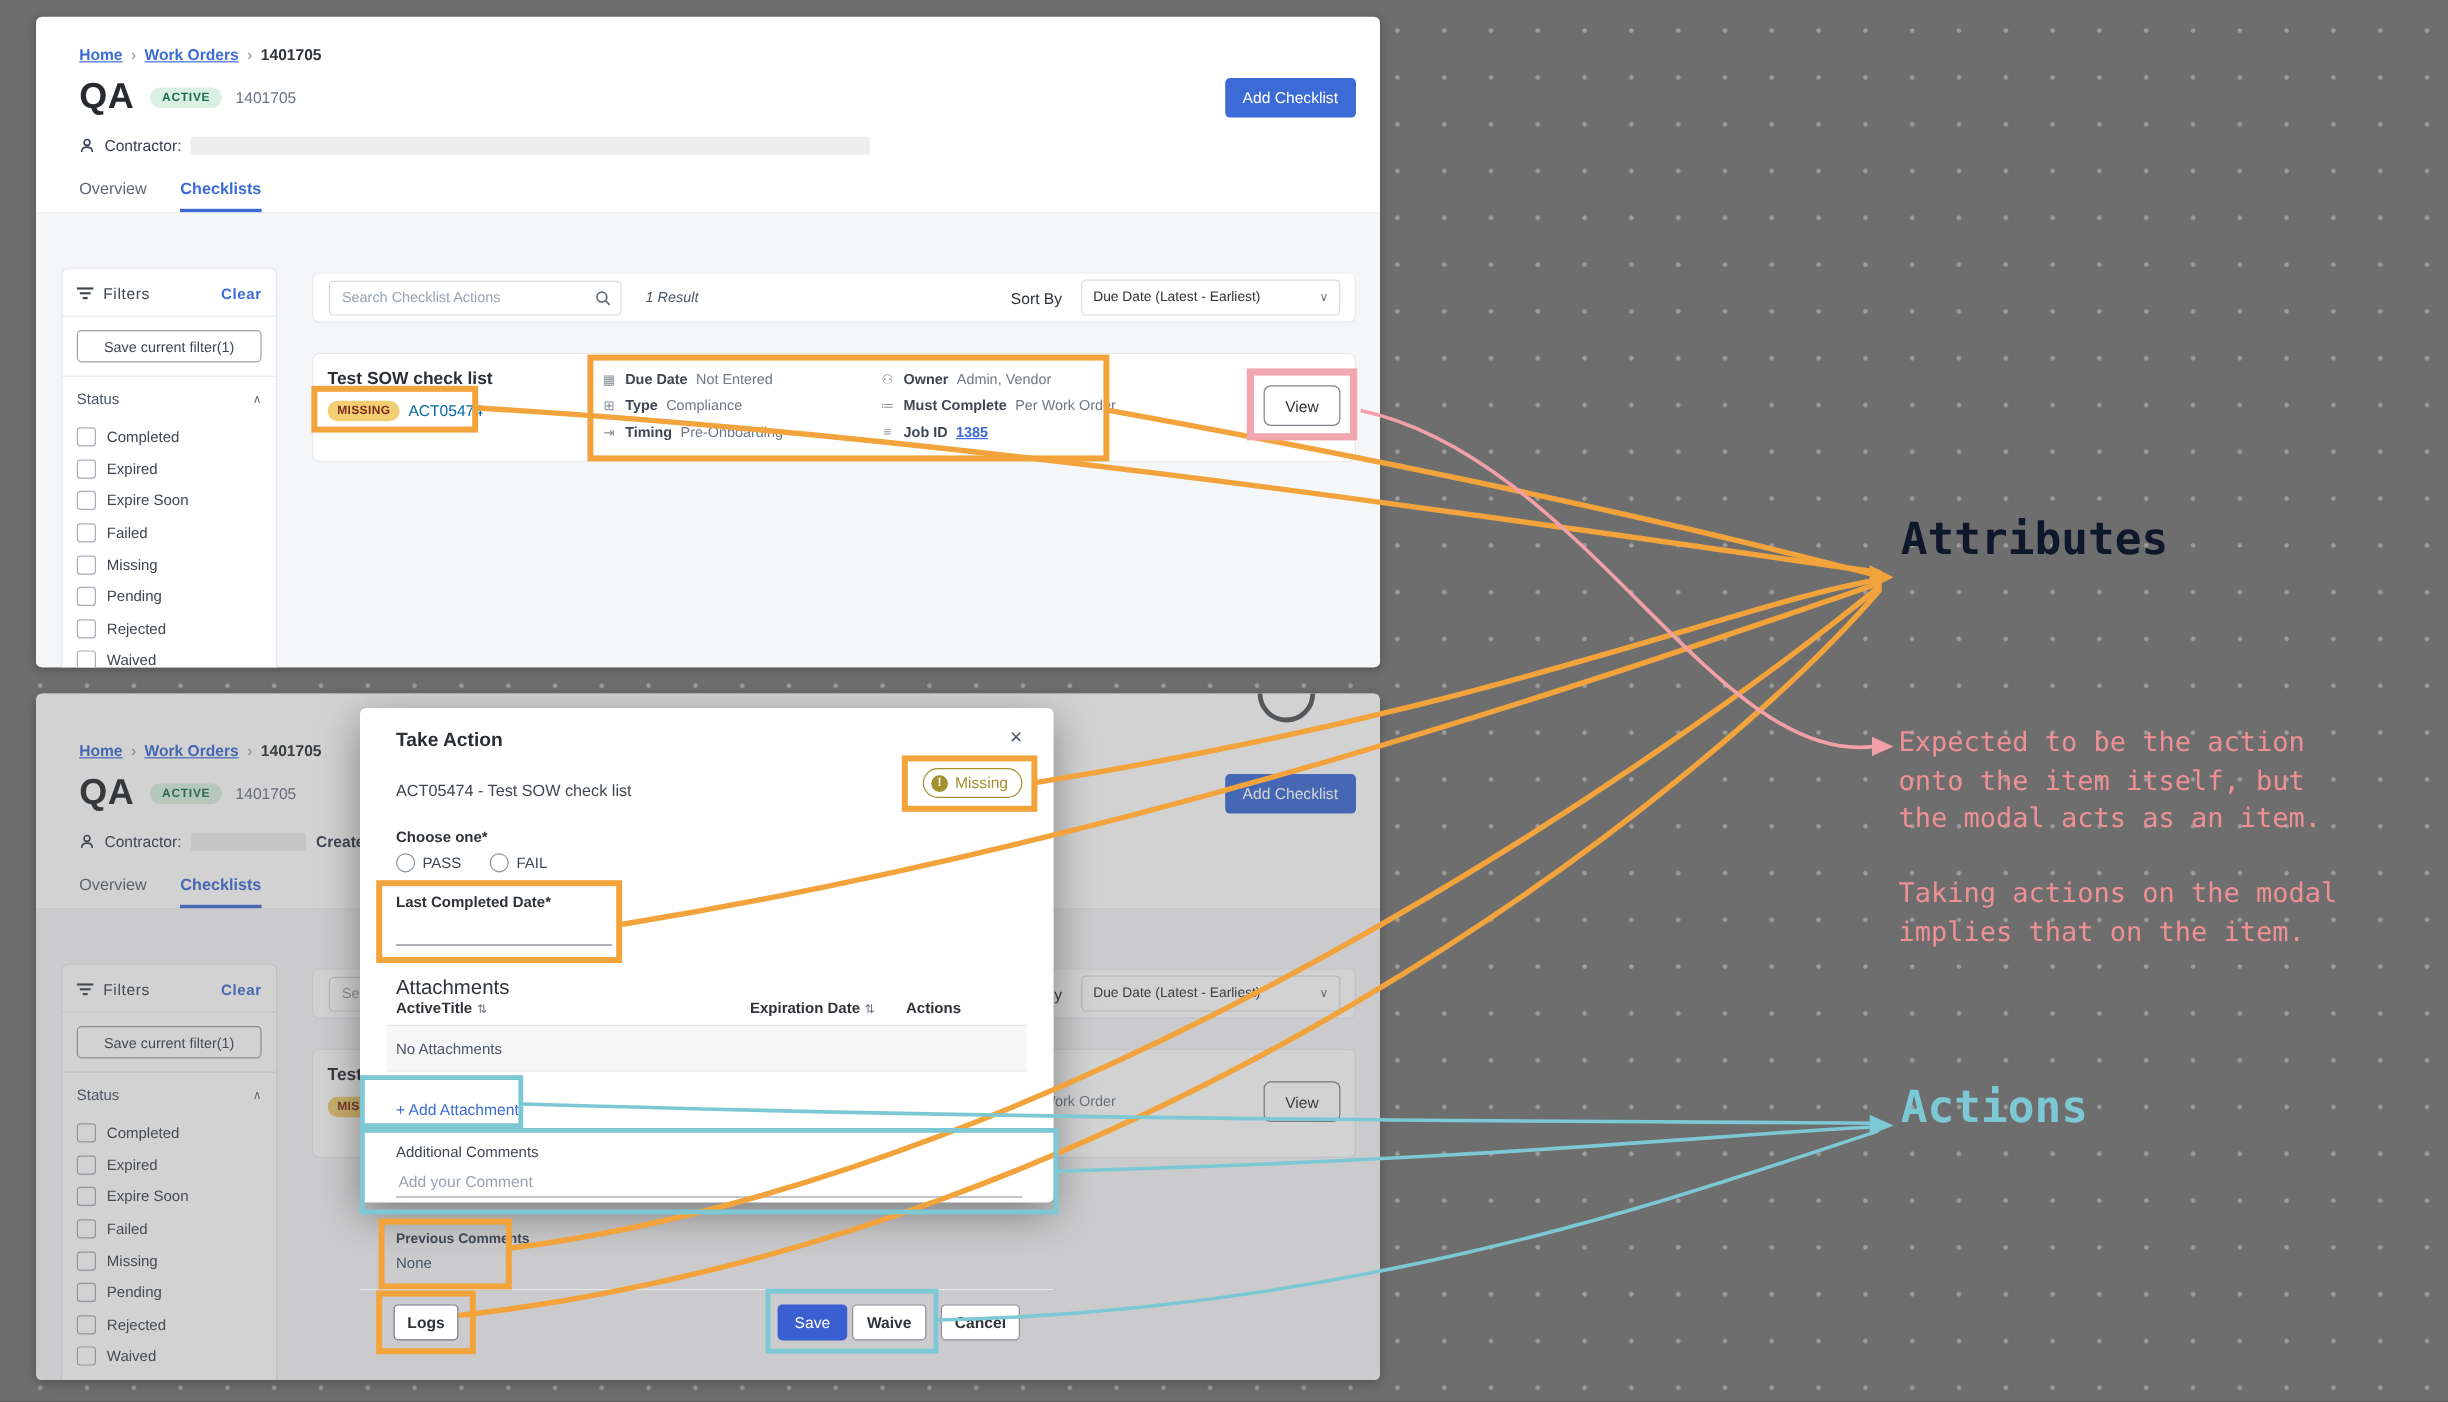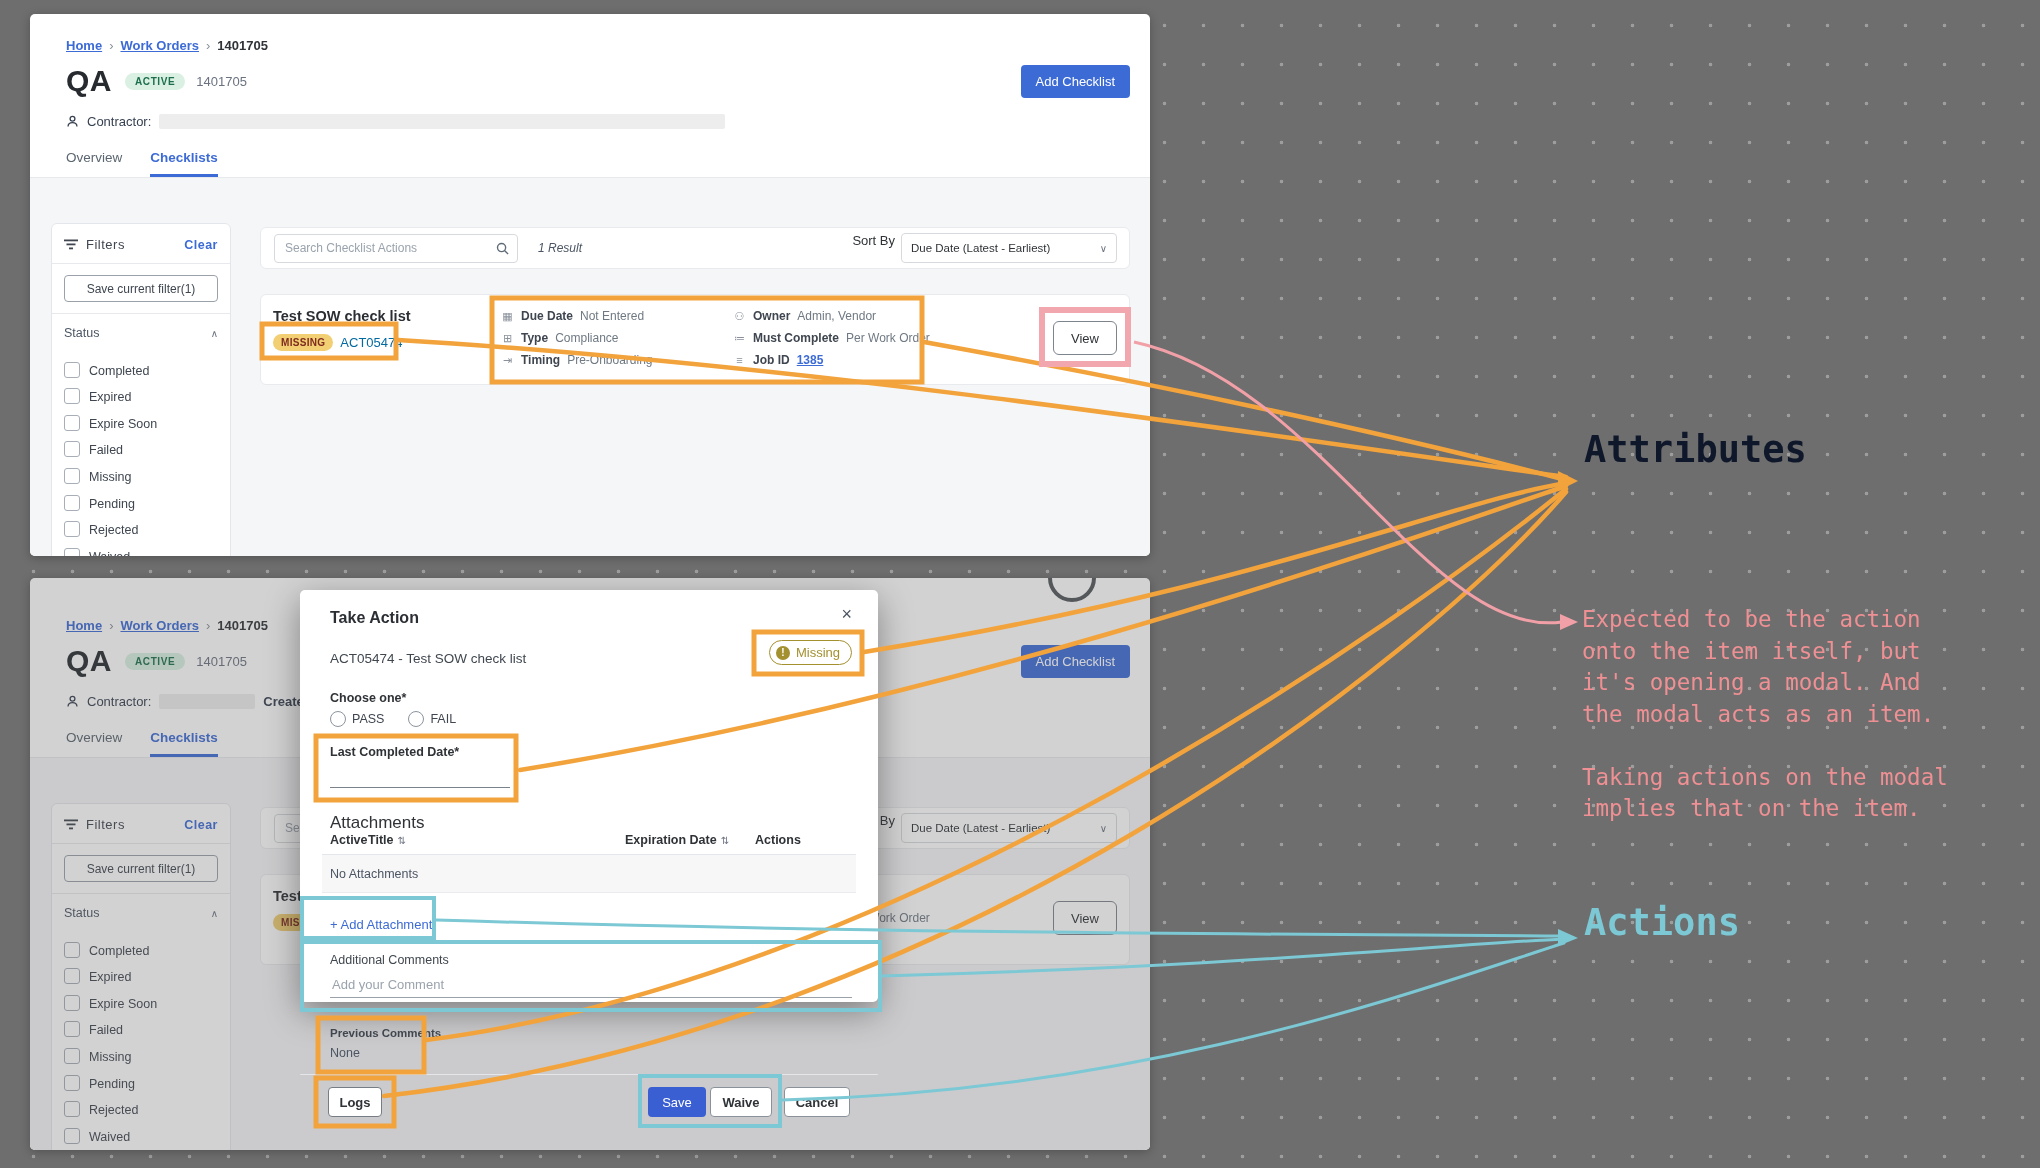--- a/index.html
+++ b/index.html
@@ -45,34 +45,34 @@
                 border:1px solid #e3e6ea;border-radius:6px}
   .f-head{display:flex;align-items:center;gap:8px;padding:13px 12px 11px;font-size:13px;color:#3f4650;
           letter-spacing:.5px}
   .f-clear{margin-left:auto;color:#3d6bd6;font-weight:700;font-size:12.5px;cursor:pointer}
   .f-div{height:1px;background:#e7e9ec}
   .f-save{display:block;margin:11px 12px;width:calc(100% - 24px);height:27px;background:#fff;
           border:1px solid #9aa1a9;border-radius:4px;font-size:12px;color:#3f4650;font-family:inherit;cursor:pointer}
   .f-status{display:flex;align-items:center;padding:12px 12px 6px;font-size:12.5px;color:#4b5563}
   .f-chev{margin-left:auto;font-size:10px;color:#6b7280}
   .cb-list{padding:5px 12px}
-  .cb-row{display:flex;align-items:flex-end;gap:9px;height:26.6px;cursor:pointer}
+  .cb-row{display:flex;align-items:center;gap:9px;height:26.6px;cursor:pointer}
   .cb-box{width:14px;height:14px;border:1.5px solid #a7aeb6;border-radius:3px;background:#fff;flex:none}
   .cb-label{font-size:12.5px;color:#3f4650}
 
   
   .search-card{position:absolute;left:230px;right:20px;top:49px;height:40px;background:#fff;
                border:1px solid #e8eaee;border-radius:6px;display:flex;align-items:center}
   .search-box{margin-left:13px;width:226px;height:27px;border:1px solid #d6dade;border-radius:4px;
               display:flex;align-items:center;padding:0 8px;gap:6px;background:#fff}
   .search-box input{border:none;outline:none;flex:1;font-size:12px;color:#374151;font-family:inherit;
                     background:transparent;min-width:0}
   input::placeholder{color:#9aa3ad}
   .results{margin-left:20px;font-size:12px;font-style:italic;color:#4b5563}
-  .sort-group{margin-left:auto;margin-right:12px;display:flex;align-items:flex-start;gap:6px}
+  .sort-group{margin-left:auto;margin-right:12px;display:flex;align-items:center;gap:16px}
   .sort-label{font-size:13px;color:#2f3337}
   .sort-select{width:196px;height:28px;border:1px solid #d6dade;border-radius:4px;display:flex;
                align-items:center;justify-content:space-between;padding:0 9px;font-size:11.5px;
                color:#2f3337;cursor:pointer;background:#fff}
   .chev{color:#6b7280;font-size:10px}
 
   
   .item-card{position:absolute;left:230px;right:20px;top:116px;height:89px;background:#fff;
              border:1px solid #e8eaee;border-radius:6px}
   .item-title{position:absolute;left:12px;top:13px;font-size:14.5px;font-weight:700;color:#2b2f34}
@@ -521,20 +521,19 @@
       <rect x="302" y="898" width="132" height="40"></rect>
       <rect x="302" y="942" width="578" height="68"></rect>
       <rect x="640" y="1076" width="140" height="50"></rect>
     </g>
   </svg>
 
   <div class="ann-orange"><div>Attributes</div></div>
   <div class="ann-pink pink-lines">
       <div class="pl">Expected to be the action</div>
       <div class="pl">onto the item itself, but</div>
-      <div class="pl">it's opening a modal. And</div>
       <div class="pl">the modal acts as an item.</div>
       <div class="pl"> </div>
       <div class="pl">Taking actions on the modal</div>
       <div class="pl">implies that on the item.</div>
     </div>
   <div class="ann-teal">Actions</div>
 </div>
 
 </body></html>

